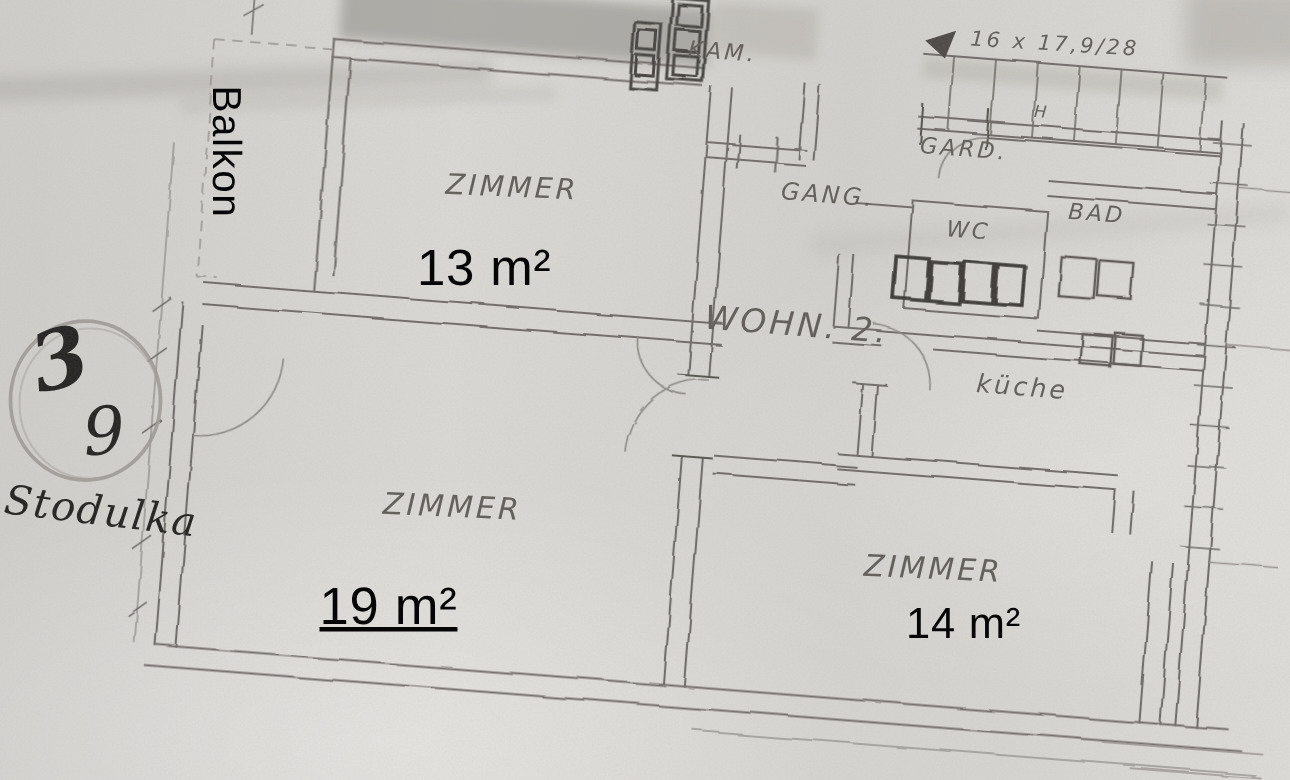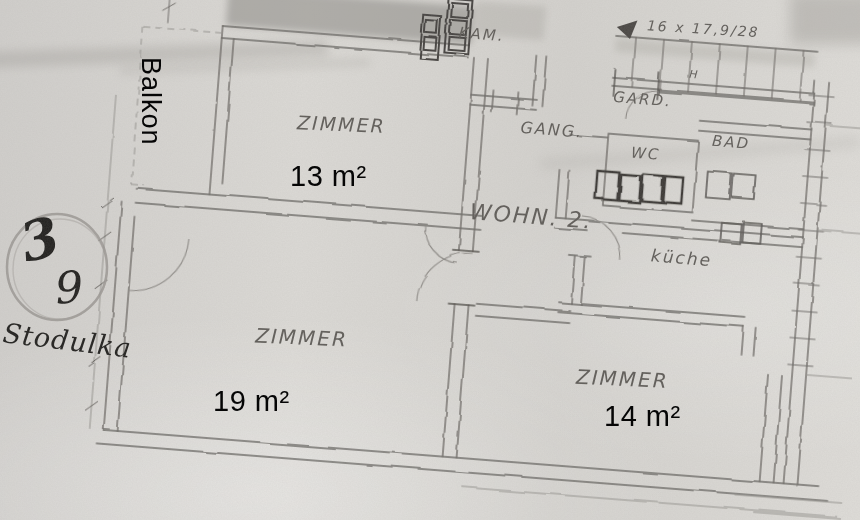--- a/index.html
+++ b/index.html
@@ -129,16 +129,16 @@
       <ellipse cx="60" cy="269" rx="47" ry="50" fill="none" stroke="#a3a09c" stroke-width="1.4" opacity="0.5"></ellipse>
       <text class="ink-text" x="20" y="258" font-size="54" font-weight="bold" transform="rotate(-14 40 235)">3</text>
       <text class="ink-text" x="55" y="303" font-size="44" transform="rotate(-4 65 285)">9</text>
       <text class="ink-text" x="2" y="342" font-size="27" transform="rotate(7 2 342)" letter-spacing="1">Stodulka</text>
     </g>
 
     <rect width="860" height="520" filter="url(#grain)" opacity="0.42"></rect>
   </svg>
 
   <div class="overlay vertical" style="left:166px;top:57px;font-size:27px;">Balkon</div>
-  <div class="overlay" style="left:290px;top:160px;font-size:29px;text-align:center;">13 m²</div>
-  <div class="overlay" style="left:213px;top:385px;font-size:29px;">19 m²</div>
+  <div class="overlay" style="left:278px;top:160px;font-size:34px;text-align:center;">13 m²</div>
+  <div class="overlay" style="left:213px;top:385px;font-size:35px;text-decoration:underline;">19 m²</div>
   <div class="overlay" style="left:560px;top:400px;font-size:29px;margin-left:44px;">14 m²</div>
 </div>
 
 </body></html>

